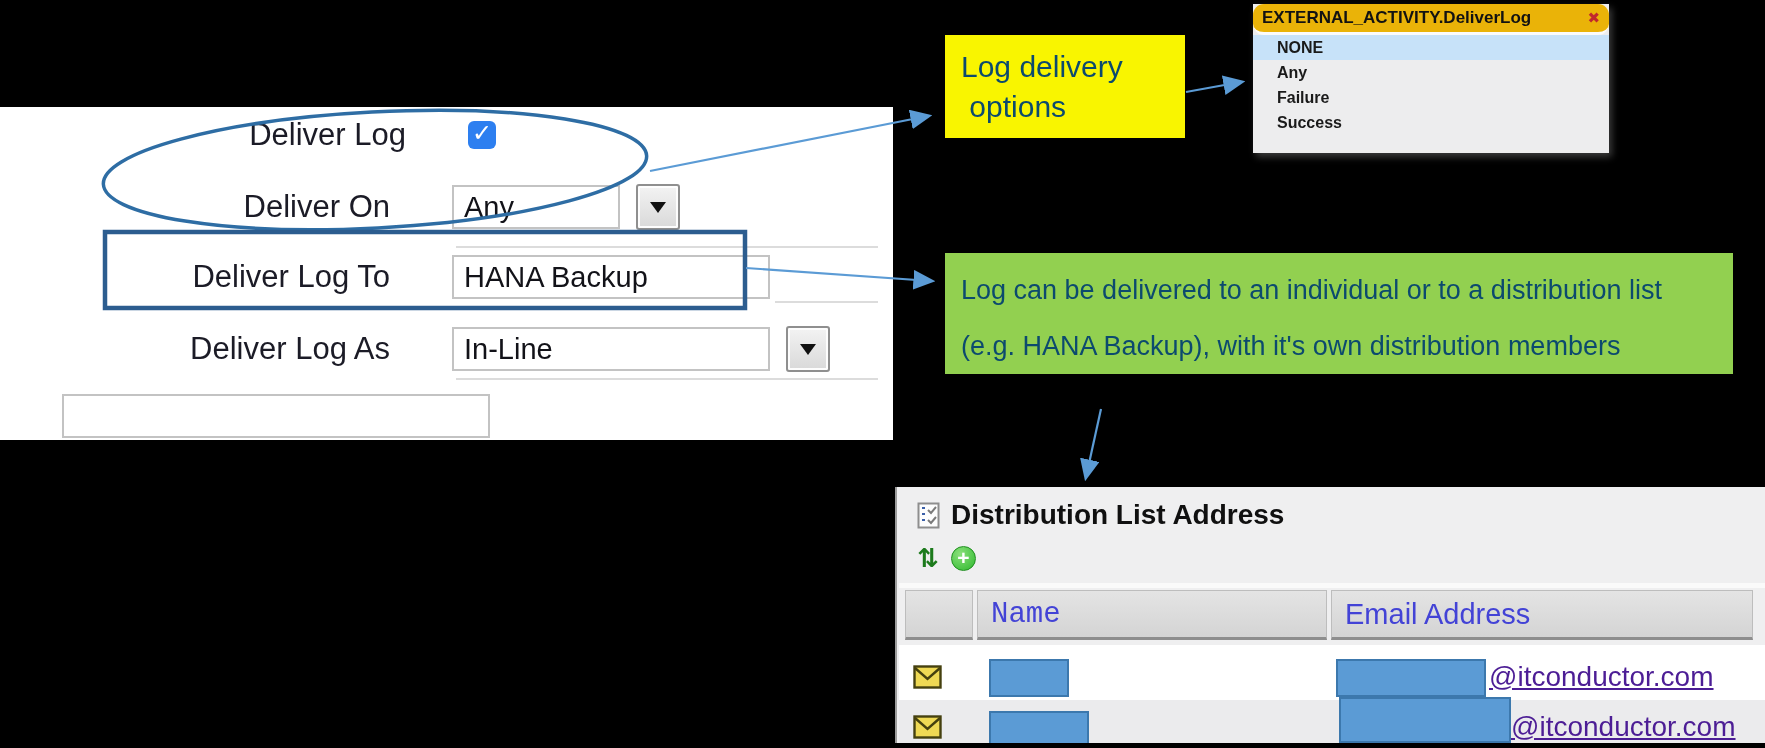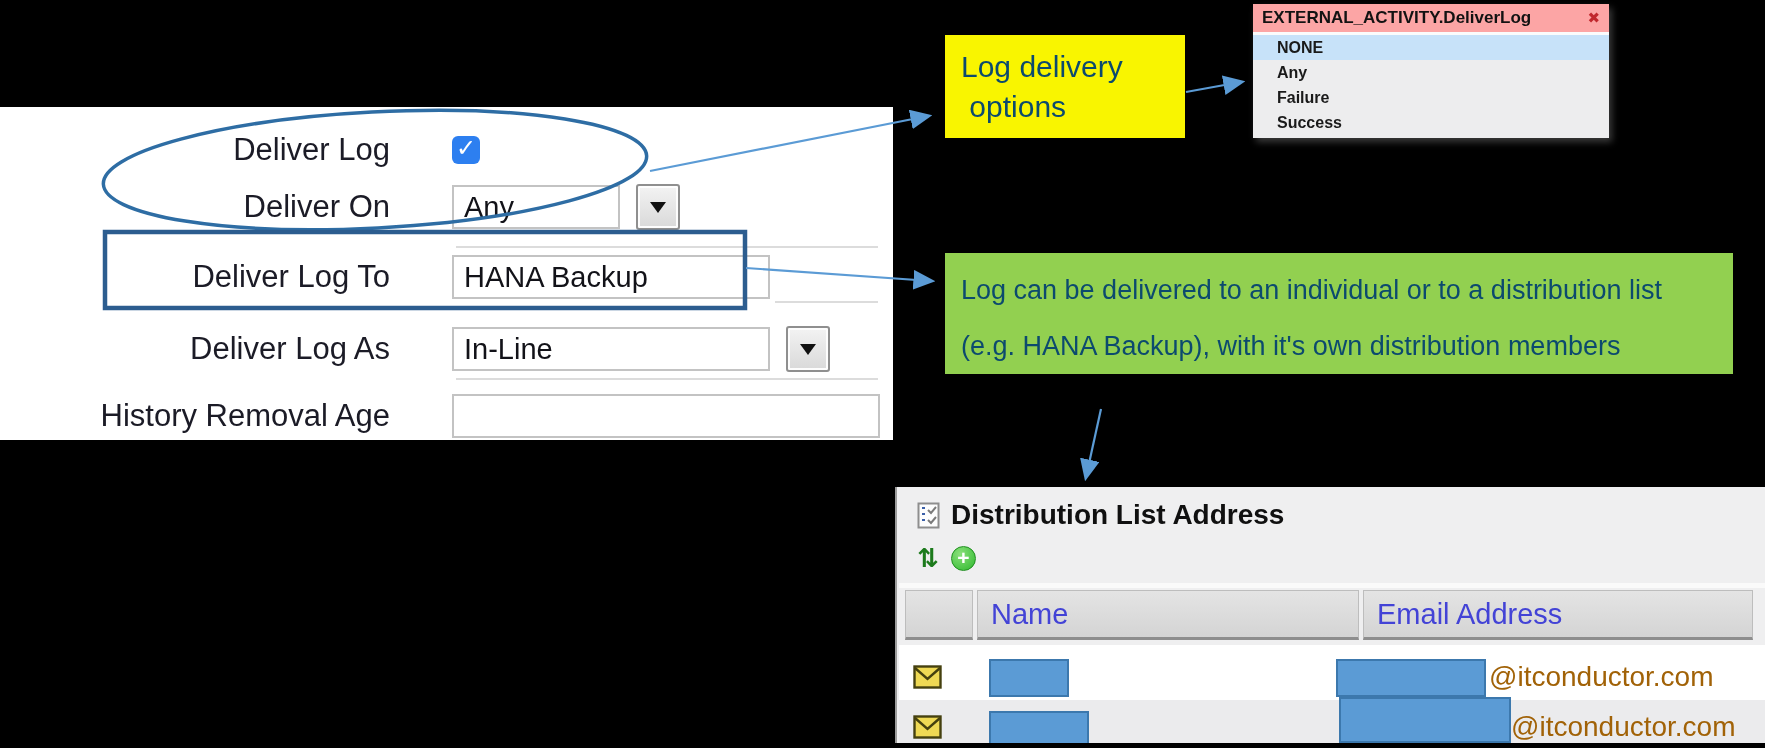--- a/index.html
+++ b/index.html
@@ -30,22 +30,22 @@
   
   .note{position:absolute;color:#0c4a6e;}
   .note-yellow{left:945px;top:35px;width:240px;height:103px;box-sizing:border-box;
                padding:12px 8px 8px 16px;font-size:30px;line-height:40px;white-space:pre-wrap;}
   .note-green{left:945px;top:253px;width:788px;box-sizing:border-box;
               padding:9px 16px 0 16px;font-size:27px;line-height:56px;}
 
   
   .popup{position:absolute;left:1253px;top:4px;width:356px;background:#ededee;
          box-shadow:3px 4px 7px rgba(90,90,90,.65);}
-  .popup-header{height:28px;background:#fca5a5;border-bottom:3px solid #fbfbfb;
-                display:flex;align-items:center;justify-content:space-between;padding:0 9px;}
+  .popup-header{height:28px;background:#eab308;border-bottom:3px solid #fbfbfb;
+                display:flex;align-items:center;justify-content:space-between;padding:0 9px;border-radius:11px;}
   .popup-title{font-size:17px;font-weight:bold;color:#121212;}
   .popup-close{font-size:15px;font-weight:bold;color:#c1272d;cursor:default;}
   .popup-item{height:25px;line-height:25px;padding-left:24px;font-size:16px;font-weight:bold;
               color:#1a1a1a;}
   .popup-item.selected{background:#c7e2f9;}
 
   
   .members{position:absolute;left:895px;top:487px;width:870px;height:256px;background:#efeff0;
            border-left:2px solid #9c9c9c;box-sizing:border-box;overflow:hidden;}
   .m-title{position:absolute;left:20px;top:12px;display:flex;align-items:center;gap:11px;}
@@ -53,38 +53,38 @@
   .m-toolbar{position:absolute;left:20px;top:58px;display:flex;align-items:center;gap:12px;}
   .refresh{color:#1c7a1c;font-size:26px;font-weight:bold;line-height:26px;}
   .plusbtn{width:25px;height:25px;border-radius:50%;background:radial-gradient(circle at 35% 30%,#8ae07a,#2eb82e);
            border:1px solid #1f8f1f;color:#fff;font-size:21px;font-weight:bold;display:flex;
            align-items:center;justify-content:center;box-sizing:border-box;}
   .m-sep{position:absolute;left:2px;top:96px;width:866px;height:5px;background:#fafafa;}
   .grid-header{position:absolute;left:8px;top:103px;right:0;display:flex;}
   .hcell{height:50px;box-sizing:border-box;background:linear-gradient(#e4e4e4,#d4d4d4);
          border:1px solid #bdbdbd;border-bottom:3px solid #8e8e8e;margin-right:4px;
          display:flex;align-items:center;padding-left:13px;font-size:29px;color:#4343d6;}
-  .hc1{width:68px;} .hc2{width:382px;} .hc3{flex:1;margin-right:12px;}
+  .hc1{width:68px;} .hc2{width:350px;font-family:Liberation Mono, monospace;} .hc3{flex:1;margin-right:12px;}
   .rowbg{position:absolute;left:2px;width:866px;}
   .row1bg{top:158px;height:55px;background:#ffffff;}
   .row2bg{top:213px;height:43px;background:#ebebed;}
   .redact{position:absolute;background:#5b9bd5;border:2px solid #3c78ad;box-sizing:border-box;}
-  .maillink{position:absolute;font-size:28px;color:#a16207;}
+  .maillink{position:absolute;font-size:28px;color:#4c1d95;text-decoration:underline;}
   .envelope{position:absolute;}
 
-  .popup-body{padding-bottom:3px;}
+  .popup-body{padding-bottom:18px;}
 </style>
 </head>
 <body>
 
 <div class="canvas">
 
   <div class="form-panel">
 
-    <div class="frow" style="top:18px;height:50px;">
+    <div class="frow" style="top:3px;height:50px;padding-left:16px;">
       <div class="flabel">Deliver Log</div>
       <div class="ffield">
         <div class="checkbox checked"></div>
       </div>
     </div>
 
     <div class="frow" style="top:76px;height:48px;">
       <div class="flabel">Deliver On</div>
       <div class="ffield">
         <div class="tinput w-s">Any</div>
@@ -105,21 +105,20 @@
       <div class="flabel">Deliver Log As</div>
       <div class="ffield">
         <div class="tinput w-m">In-Line</div>
         <div class="ddbtn">
           <span class="tri"></span>
         </div>
       </div>
     </div>
 
     <div class="frow" style="top:286px;height:46px;">
-      <div class="flabel">History Removal Age</div>
       <div class="ffield">
         <div class="tinput w-l"></div>
       </div>
     </div>
 
     <div class="hline" style="left:456px;top:139px;width:422px;"></div>
     <div class="hline" style="left:775px;top:194px;width:103px;"></div>
     <div class="hline" style="left:456px;top:271px;width:422px;"></div>
   </div>
 

